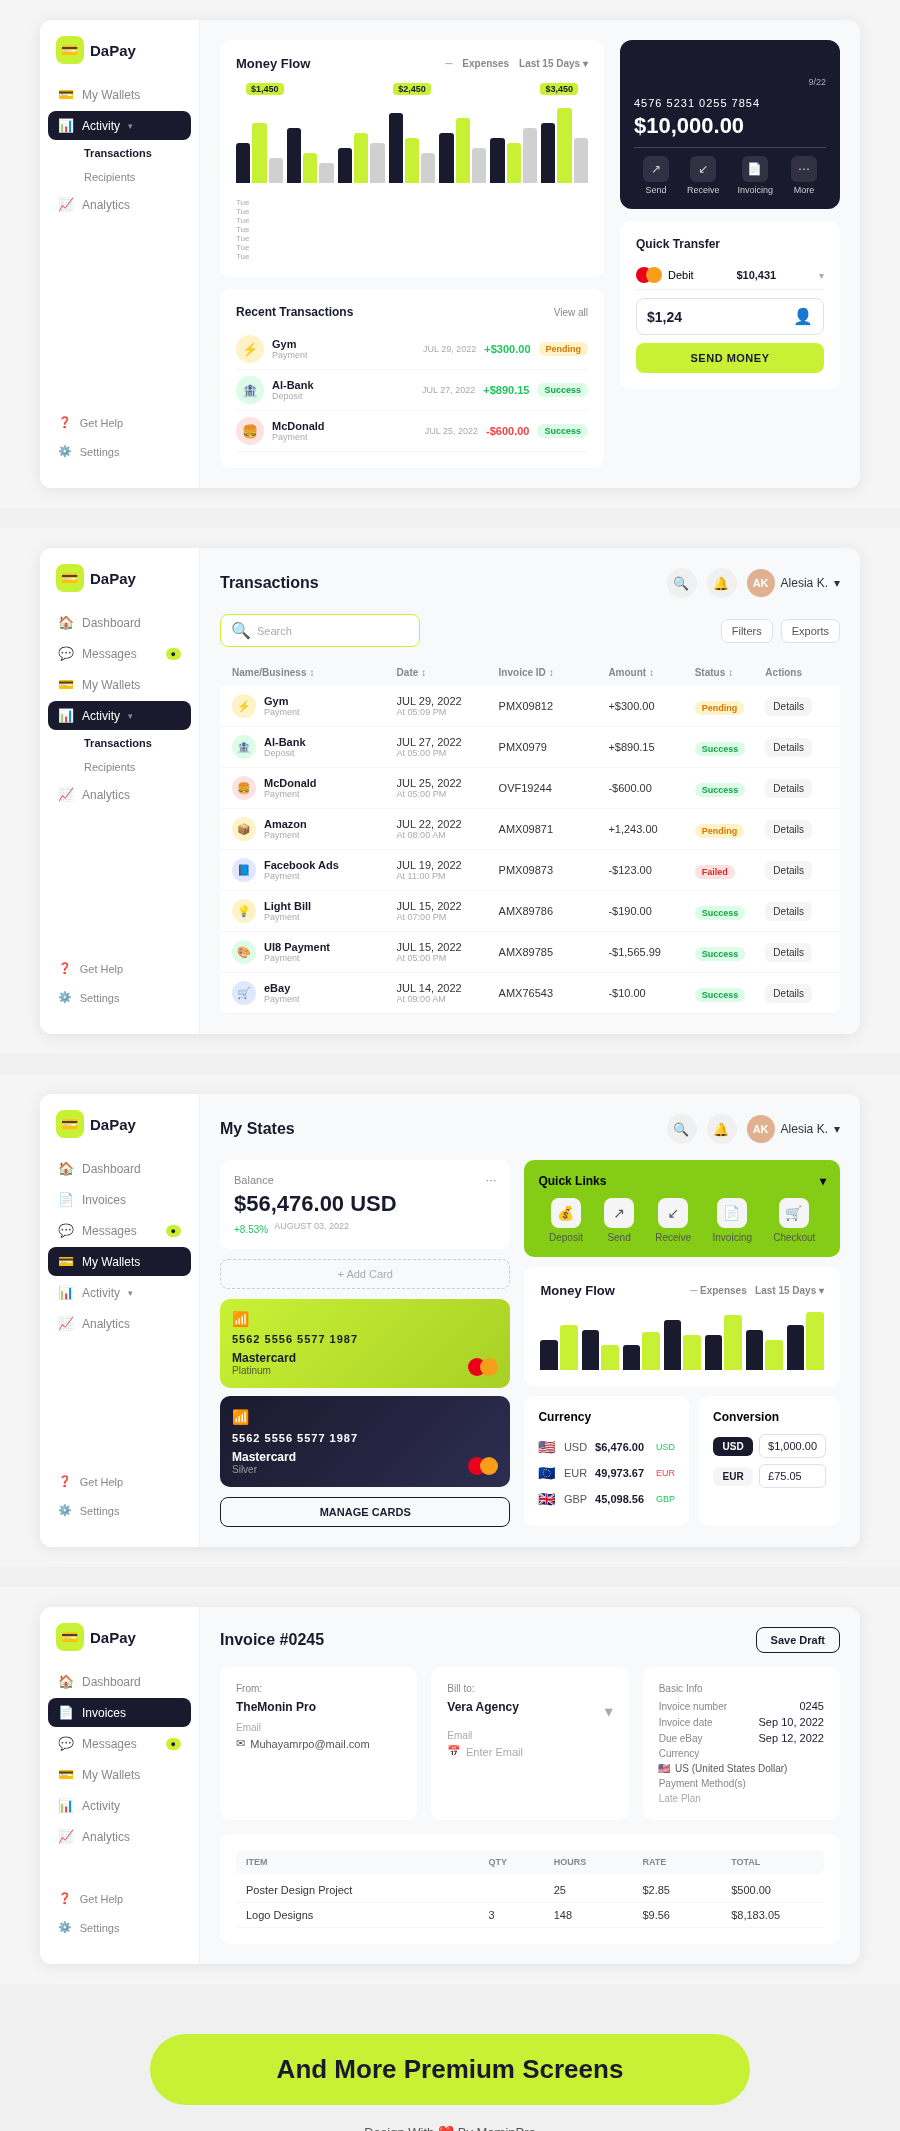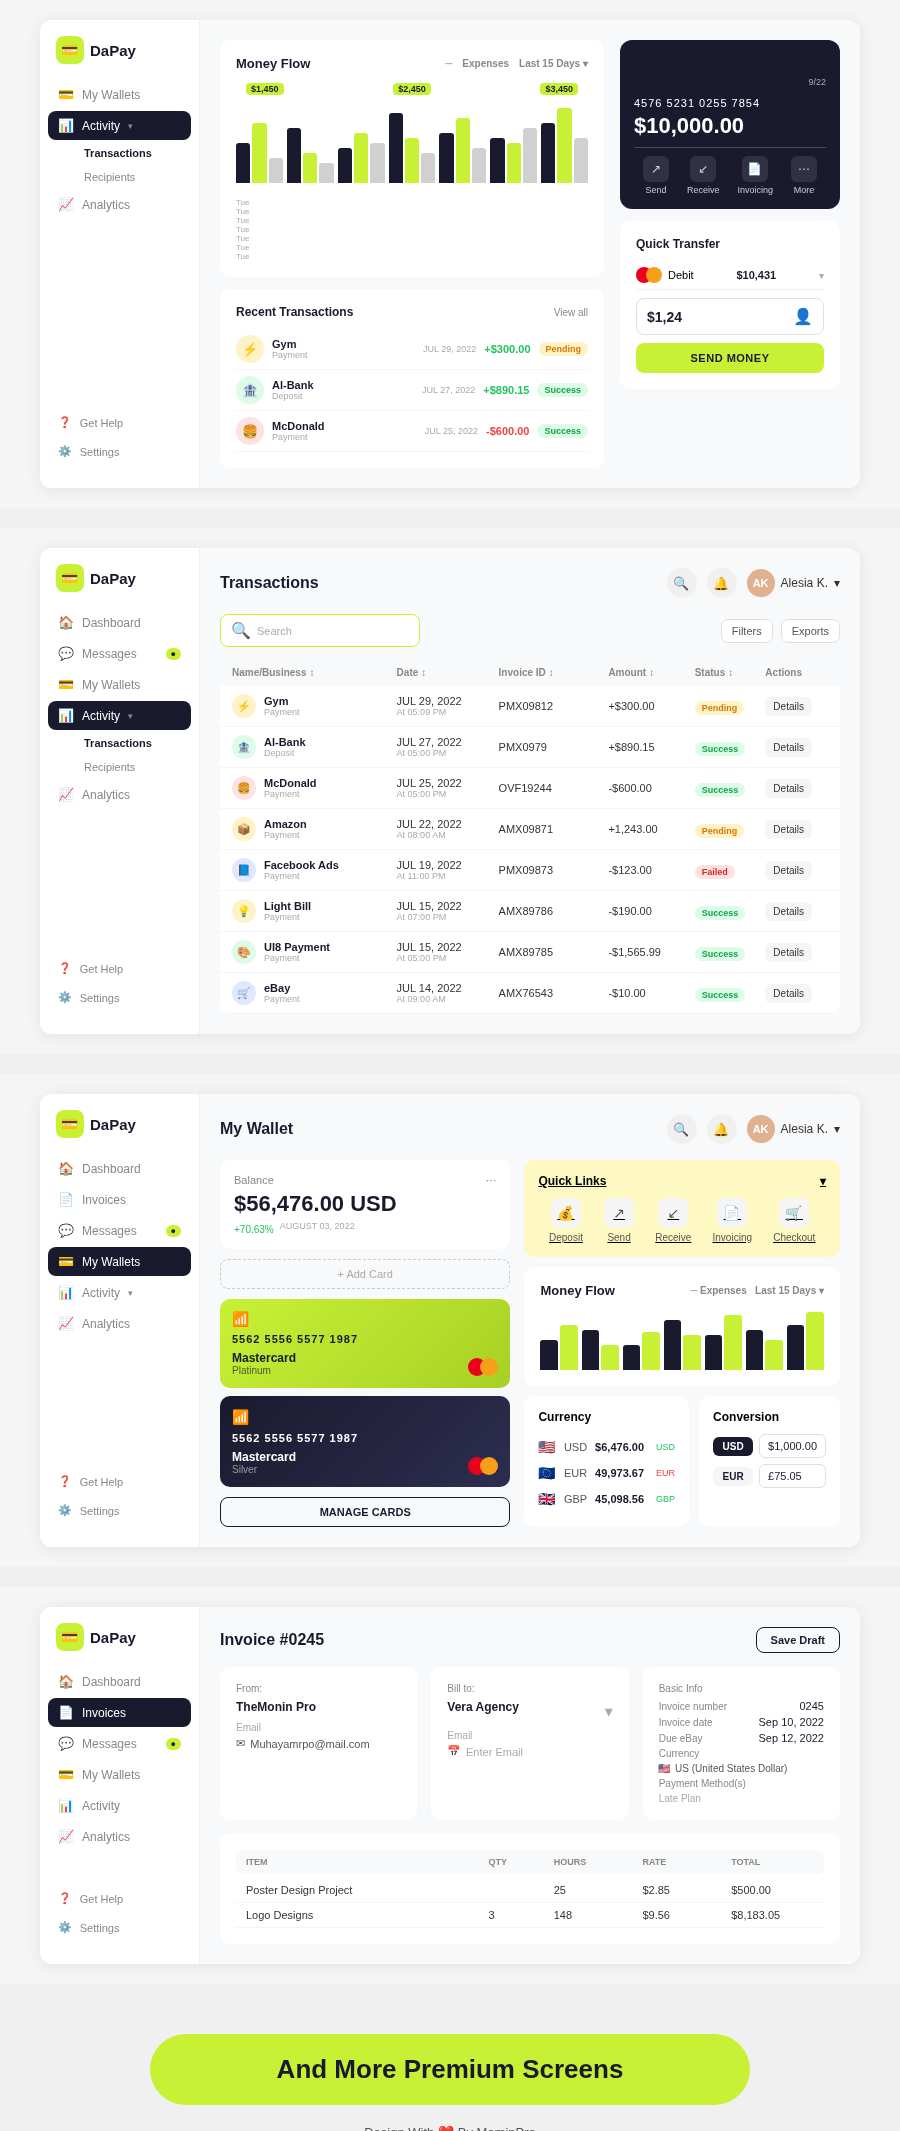--- a/index.html
+++ b/index.html
@@ -513,25 +513,24 @@
       padding: 8px;
       background: transparent;
       font-size: 11px;
       color: #1a1a2e;
       font-weight: 600;
       cursor: pointer;
       text-align: center;
     }
 
     .quick-links-card {
-      background: #fef9c3;
+      background: #84cc16;
       border-radius: 10px;
       padding: 14px;
       margin-bottom: 10px;
-      text-decoration: underline;
     }
     .ql-title { font-size: 12px; font-weight: 600; margin-bottom: 10px; display: flex; justify-content: space-between; }
     .ql-items {
       display: flex;
       justify-content: space-around;
     }
     .ql-item {
       display: flex;
       flex-direction: column;
       align-items: center;
@@ -1183,42 +1182,42 @@
         </div>
         <div class="sidebar-bottom-item">
           <span>⚙️</span>
           <span>Settings</span>
         </div>
       </div>
     </div>
 
     <div class="main-content">
       <div class="page-header">
-        <span class="page-title">My Wallet</span>
+        <span class="page-title">My States</span>
         <div class="header-actions">
           <div class="header-icon-btn">🔍</div>
           <div class="header-icon-btn">🔔</div>
           <div class="user-avatar">
             <div class="avatar-circle">AK</div>
             <span>Alesia K.</span>
             <span>▾</span>
           </div>
         </div>
       </div>
       <div class="wallet-layout">
 
         <div>
           <div class="balance-card">
             <div class="balance-label">
               <span>Balance</span>
               <span>⋯</span>
             </div>
             <div class="balance-amount">$56,476.00 USD</div>
             <div style="display:flex;gap:6px;margin-top:4px;">
-              <span class="balance-change">+70.63%</span>
+              <span class="balance-change">+8.53%</span>
               <span class="balance-date">AUGUST 03, 2022</span>
             </div>
           </div>
           <button class="add-card-btn">+ Add Card</button>
           
           <div class="bank-card-item card-gold">
             <div style="display:flex;align-items:center;gap:6px;margin-bottom:6px;">
               <span style="font-size:14px;">📶</span>
             </div>
             <div class="card-num">5562 5556 5577 1987</div>

